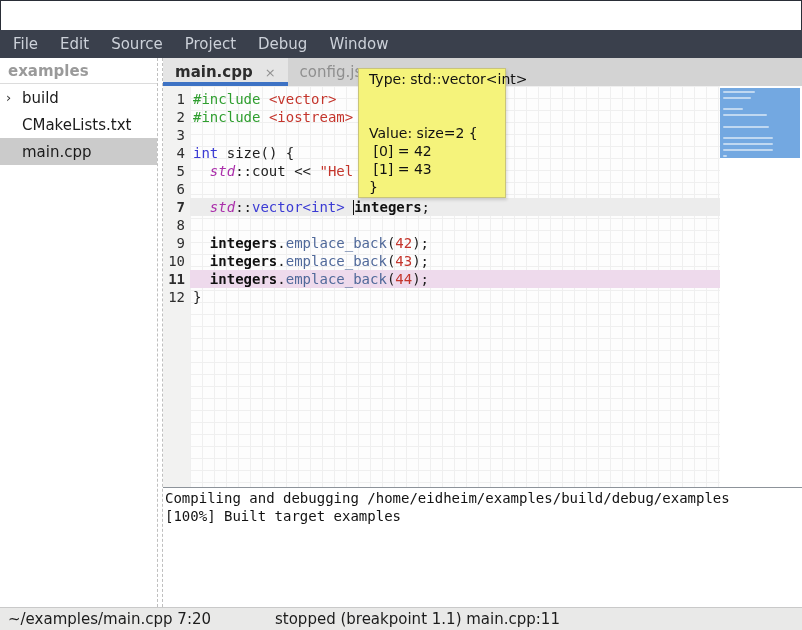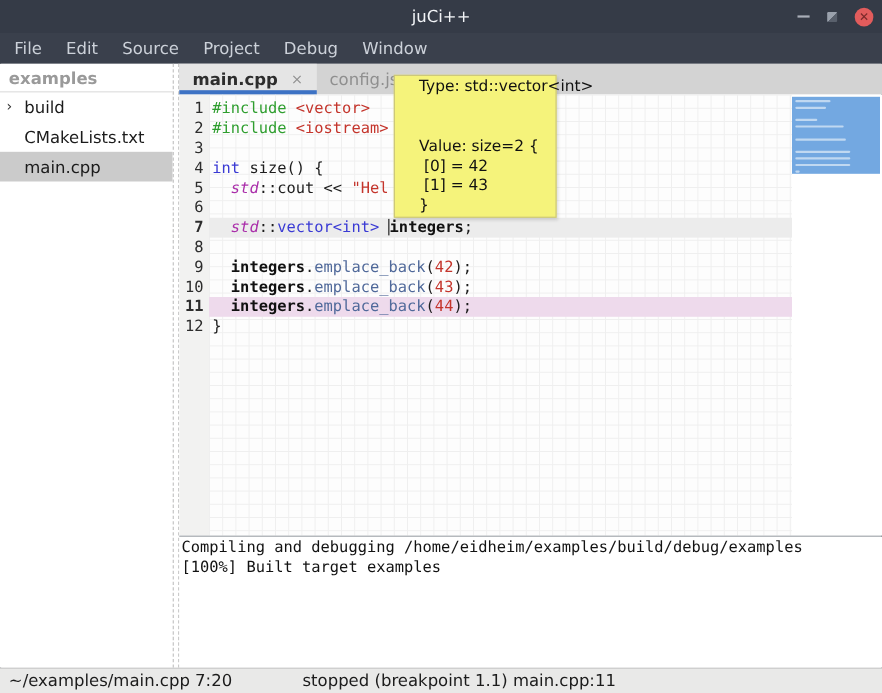--- a/index.html
+++ b/index.html
@@ -83,36 +83,28 @@
 
   
   .statusbar { position:absolute; left:0; top:607px; width:802px; height:23px; background:#e9e9e8;
                border-top:1px solid #c9c9c9; font-size:15px; color:#1c1c1c;padding-left:12px; }
   .status-left { position:absolute; left:8px; top:2px; }
   .status-center { position:absolute; left:275px; top:2px; }
 
   
   .tooltip { position:absolute; left:358px; top:68px; width:148px; background:var(--c-tooltipBg);
              border:1px solid #c9c47a; box-shadow:1px 2px 3px rgba(0,0,0,0.15);
-             font-size:14px; line-height:18px; color:#111; padding:1px 22px; z-index:50; }
+             font-size:14px; line-height:18px; color:#111; padding:1px 10px; z-index:50; }
   .tooltip div { white-space:pre; }
 </style>
 </head>
 <body>
 
 <div id="app">
 
-  <div class="titlebar">
-    <span class="title">juCi++</span>
-    <span class="winbtns">
-      <span class="btn-min"></span>
-      <span class="btn-restore"></span>
-      <span class="btn-close">✕</span>
-    </span>
-  </div>
 
   <div class="menubar">
       <div class="menu-item" style="display: inline-block;">File</div>
       <div class="menu-item" style="display: inline-block;">Edit</div>
       <div class="menu-item" style="display: inline-block;">Source</div>
       <div class="menu-item" style="display: inline-block;">Project</div>
       <div class="menu-item" style="display: inline-block;">Debug</div>
       <div class="menu-item" style="display: inline-block;">Window</div>
     </div>
 

